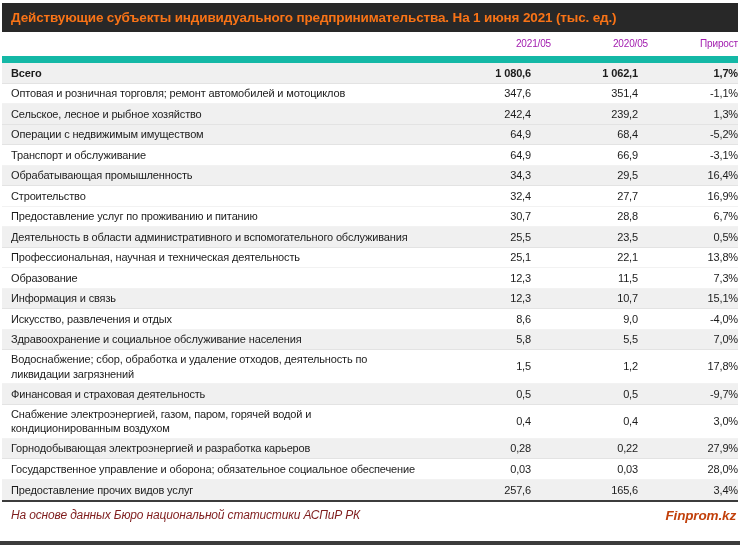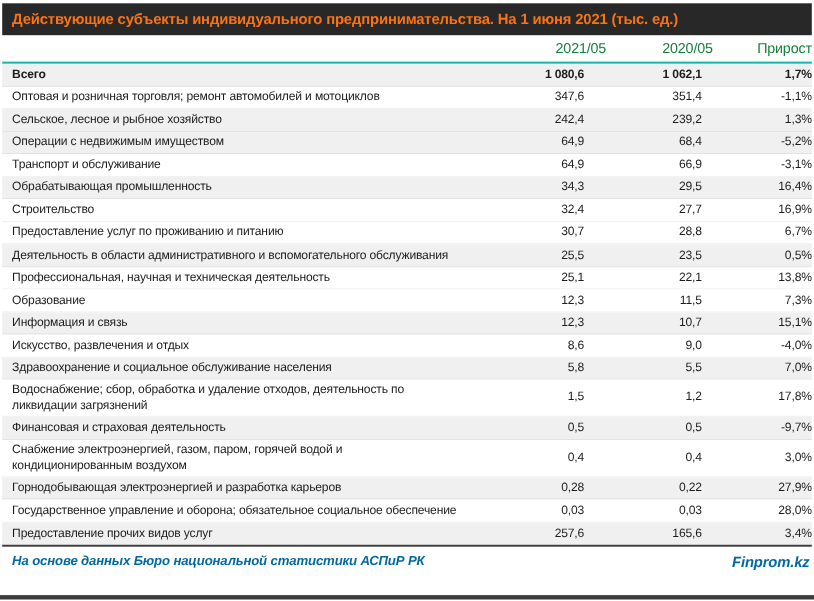--- a/index.html
+++ b/index.html
@@ -25,23 +25,23 @@
     white-space: nowrap;
   }
   .grid {
     display: grid;
     grid-template-columns: 1fr 93px 97px 90px;
     align-items: center;
   }
   .thead {
     margin: 0 2px;
     height: 24px;
-    border-bottom: 2px solid #14b8a6;
-    color: #15803d;
-    font-size: 13px;
+    border-bottom: 7px solid #14b8a6;
+    color: #a21caf;
+    font-size: 10px;
   }
   .thead .num { padding-bottom: 2px; }
   .num { text-align: right; }
   .tbody { margin: 0 2px; border-bottom: 2px solid #3c3c3c; }
   .row {
     min-height: 20.5px;
     font-size: 11px;
     color: #1c1c1c;
     border-bottom: 1px solid rgba(0,0,0,0.05);
     box-sizing: border-box;
@@ -58,29 +58,28 @@
   .footer {
     margin: 0 2px;
     height: 26px;
     display: flex;
     justify-content: space-between;
     align-items: center;
   }
   .footer .source {
     font-style: italic;
     font-size: 12px;
-    color: #0369a1;
+    color: #7f1d1d;
     padding-left: 9px;
-    font-weight: bold;
   }
   .footer .brand {
     font-style: italic;
     font-weight: bold;
     font-size: 13.5px;
-    color: #0369a1;
+    color: #c2410c;
     padding-right: 2px;
   }
   .bottom-bar {
     position: absolute;
     left: 0;
     bottom: 1px;
     width: 100%;
     height: 4px;
     background: #3c3c3c;
   }

